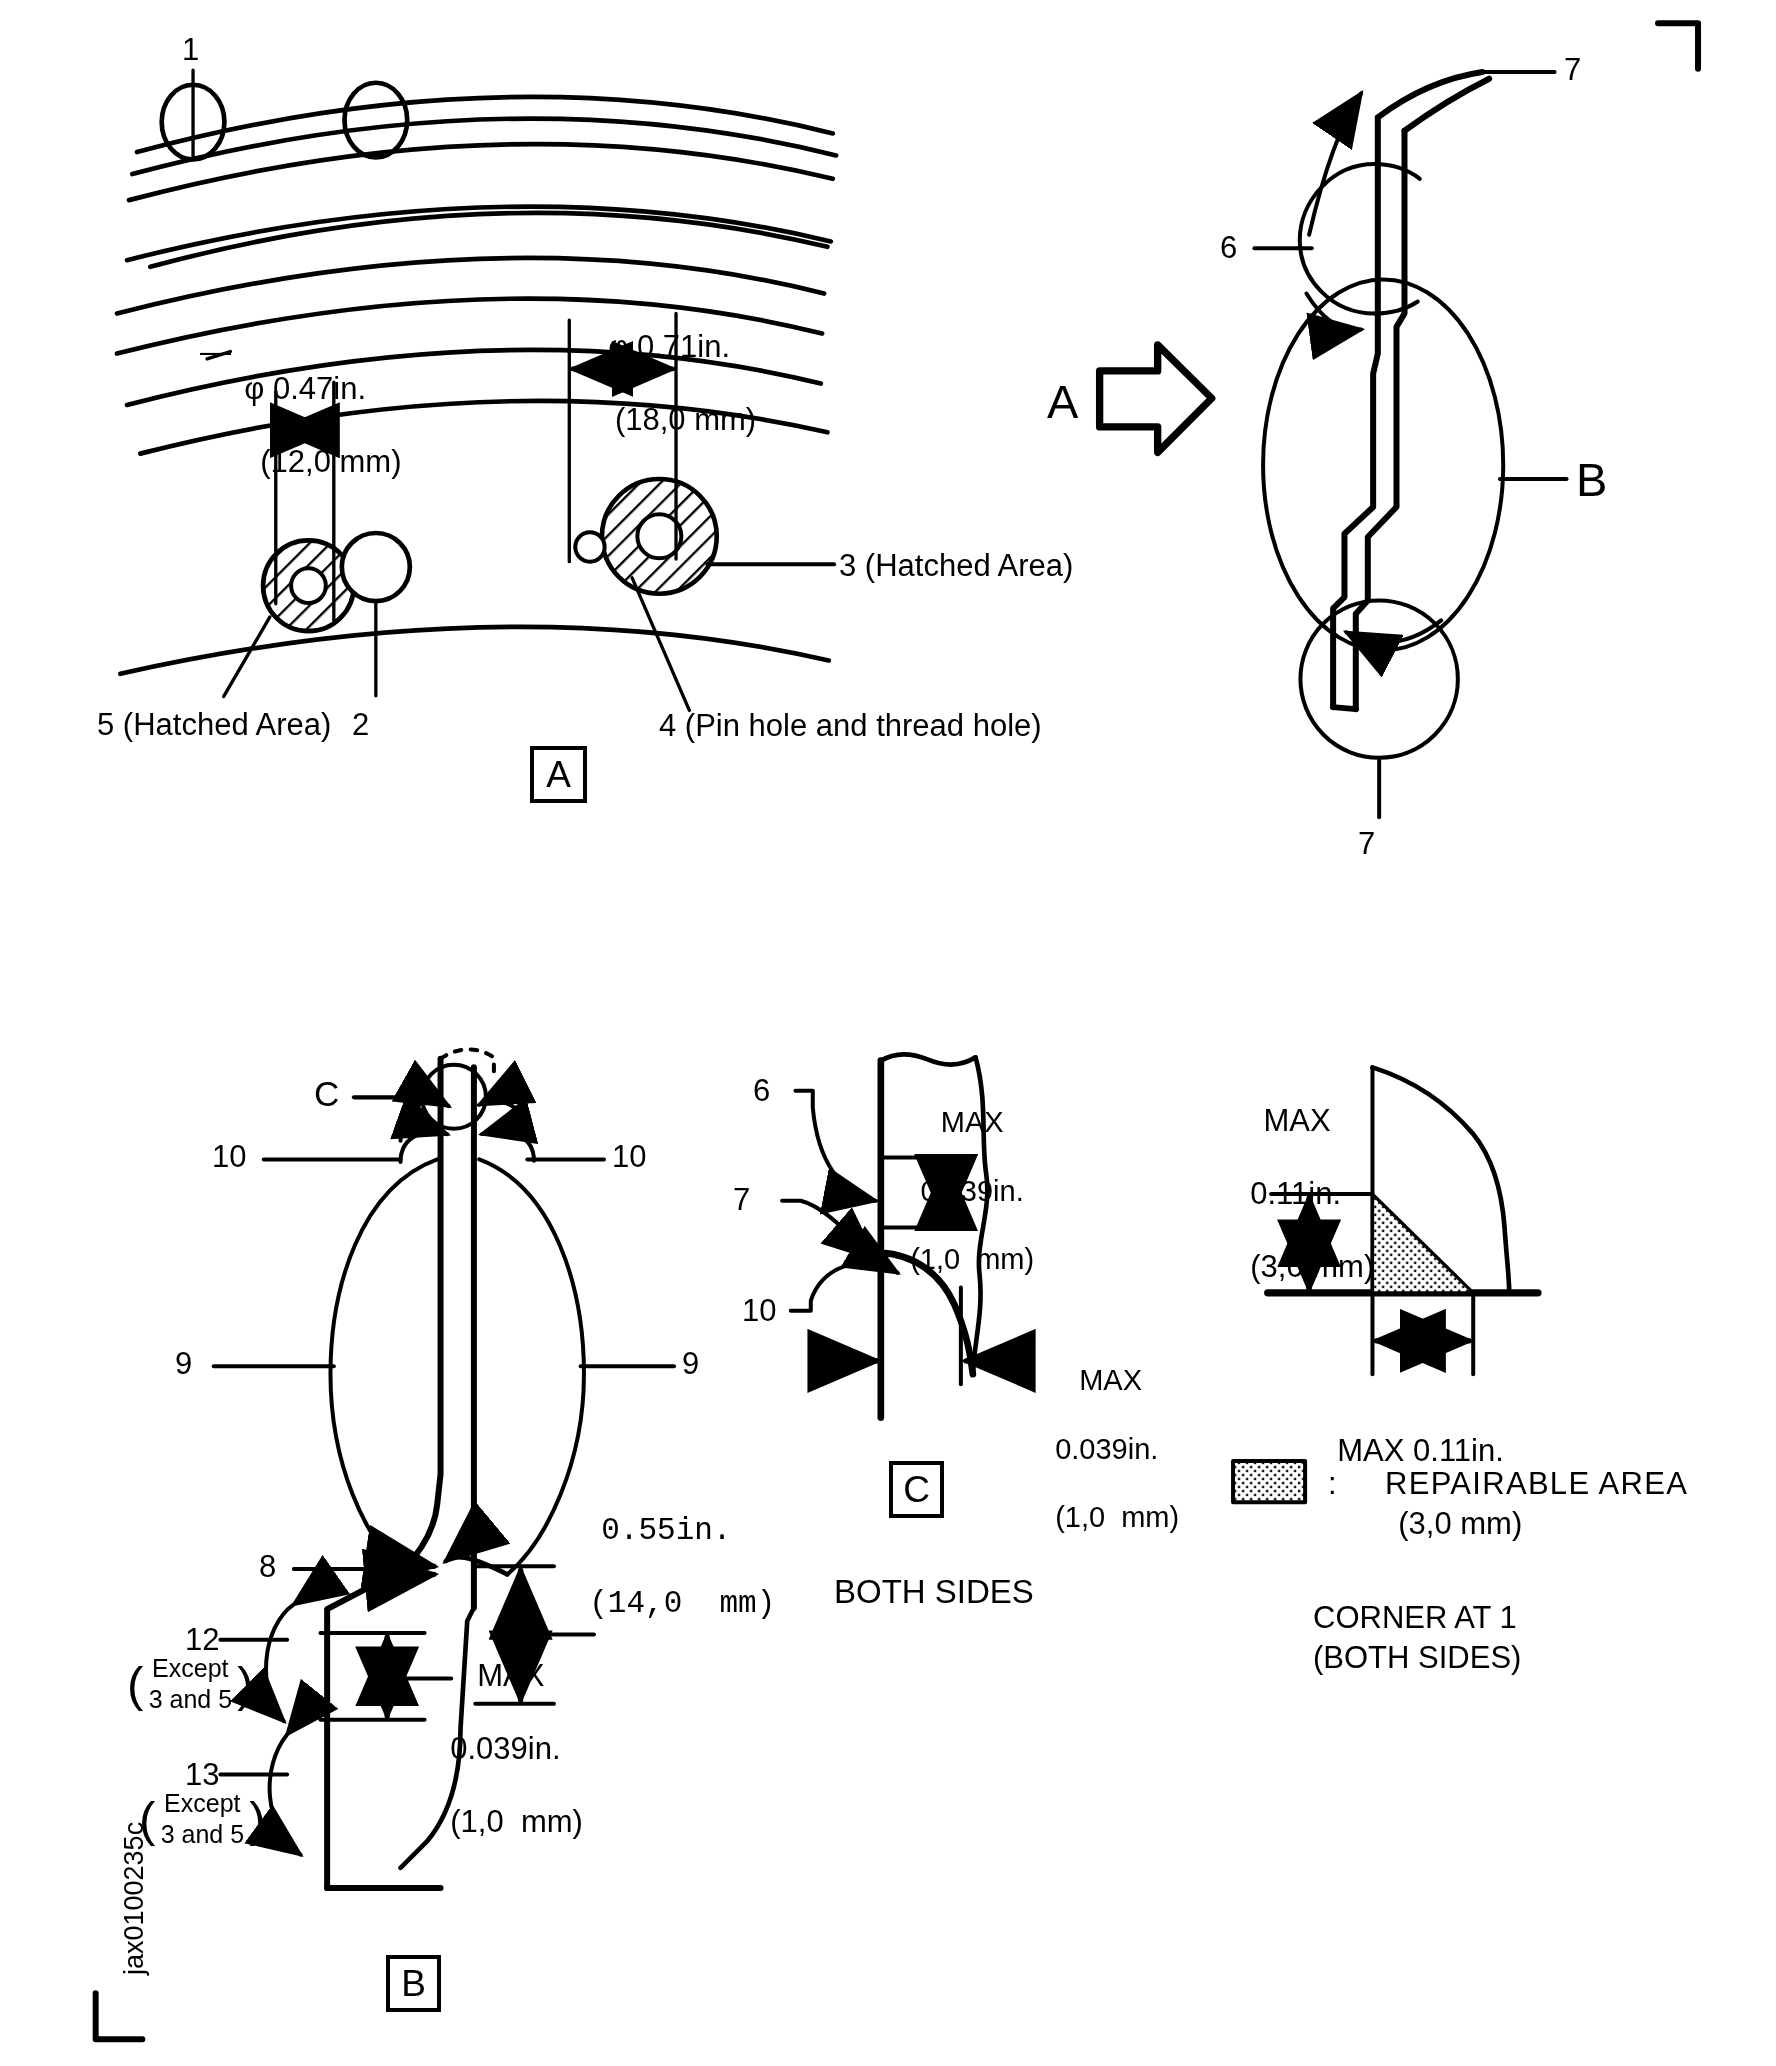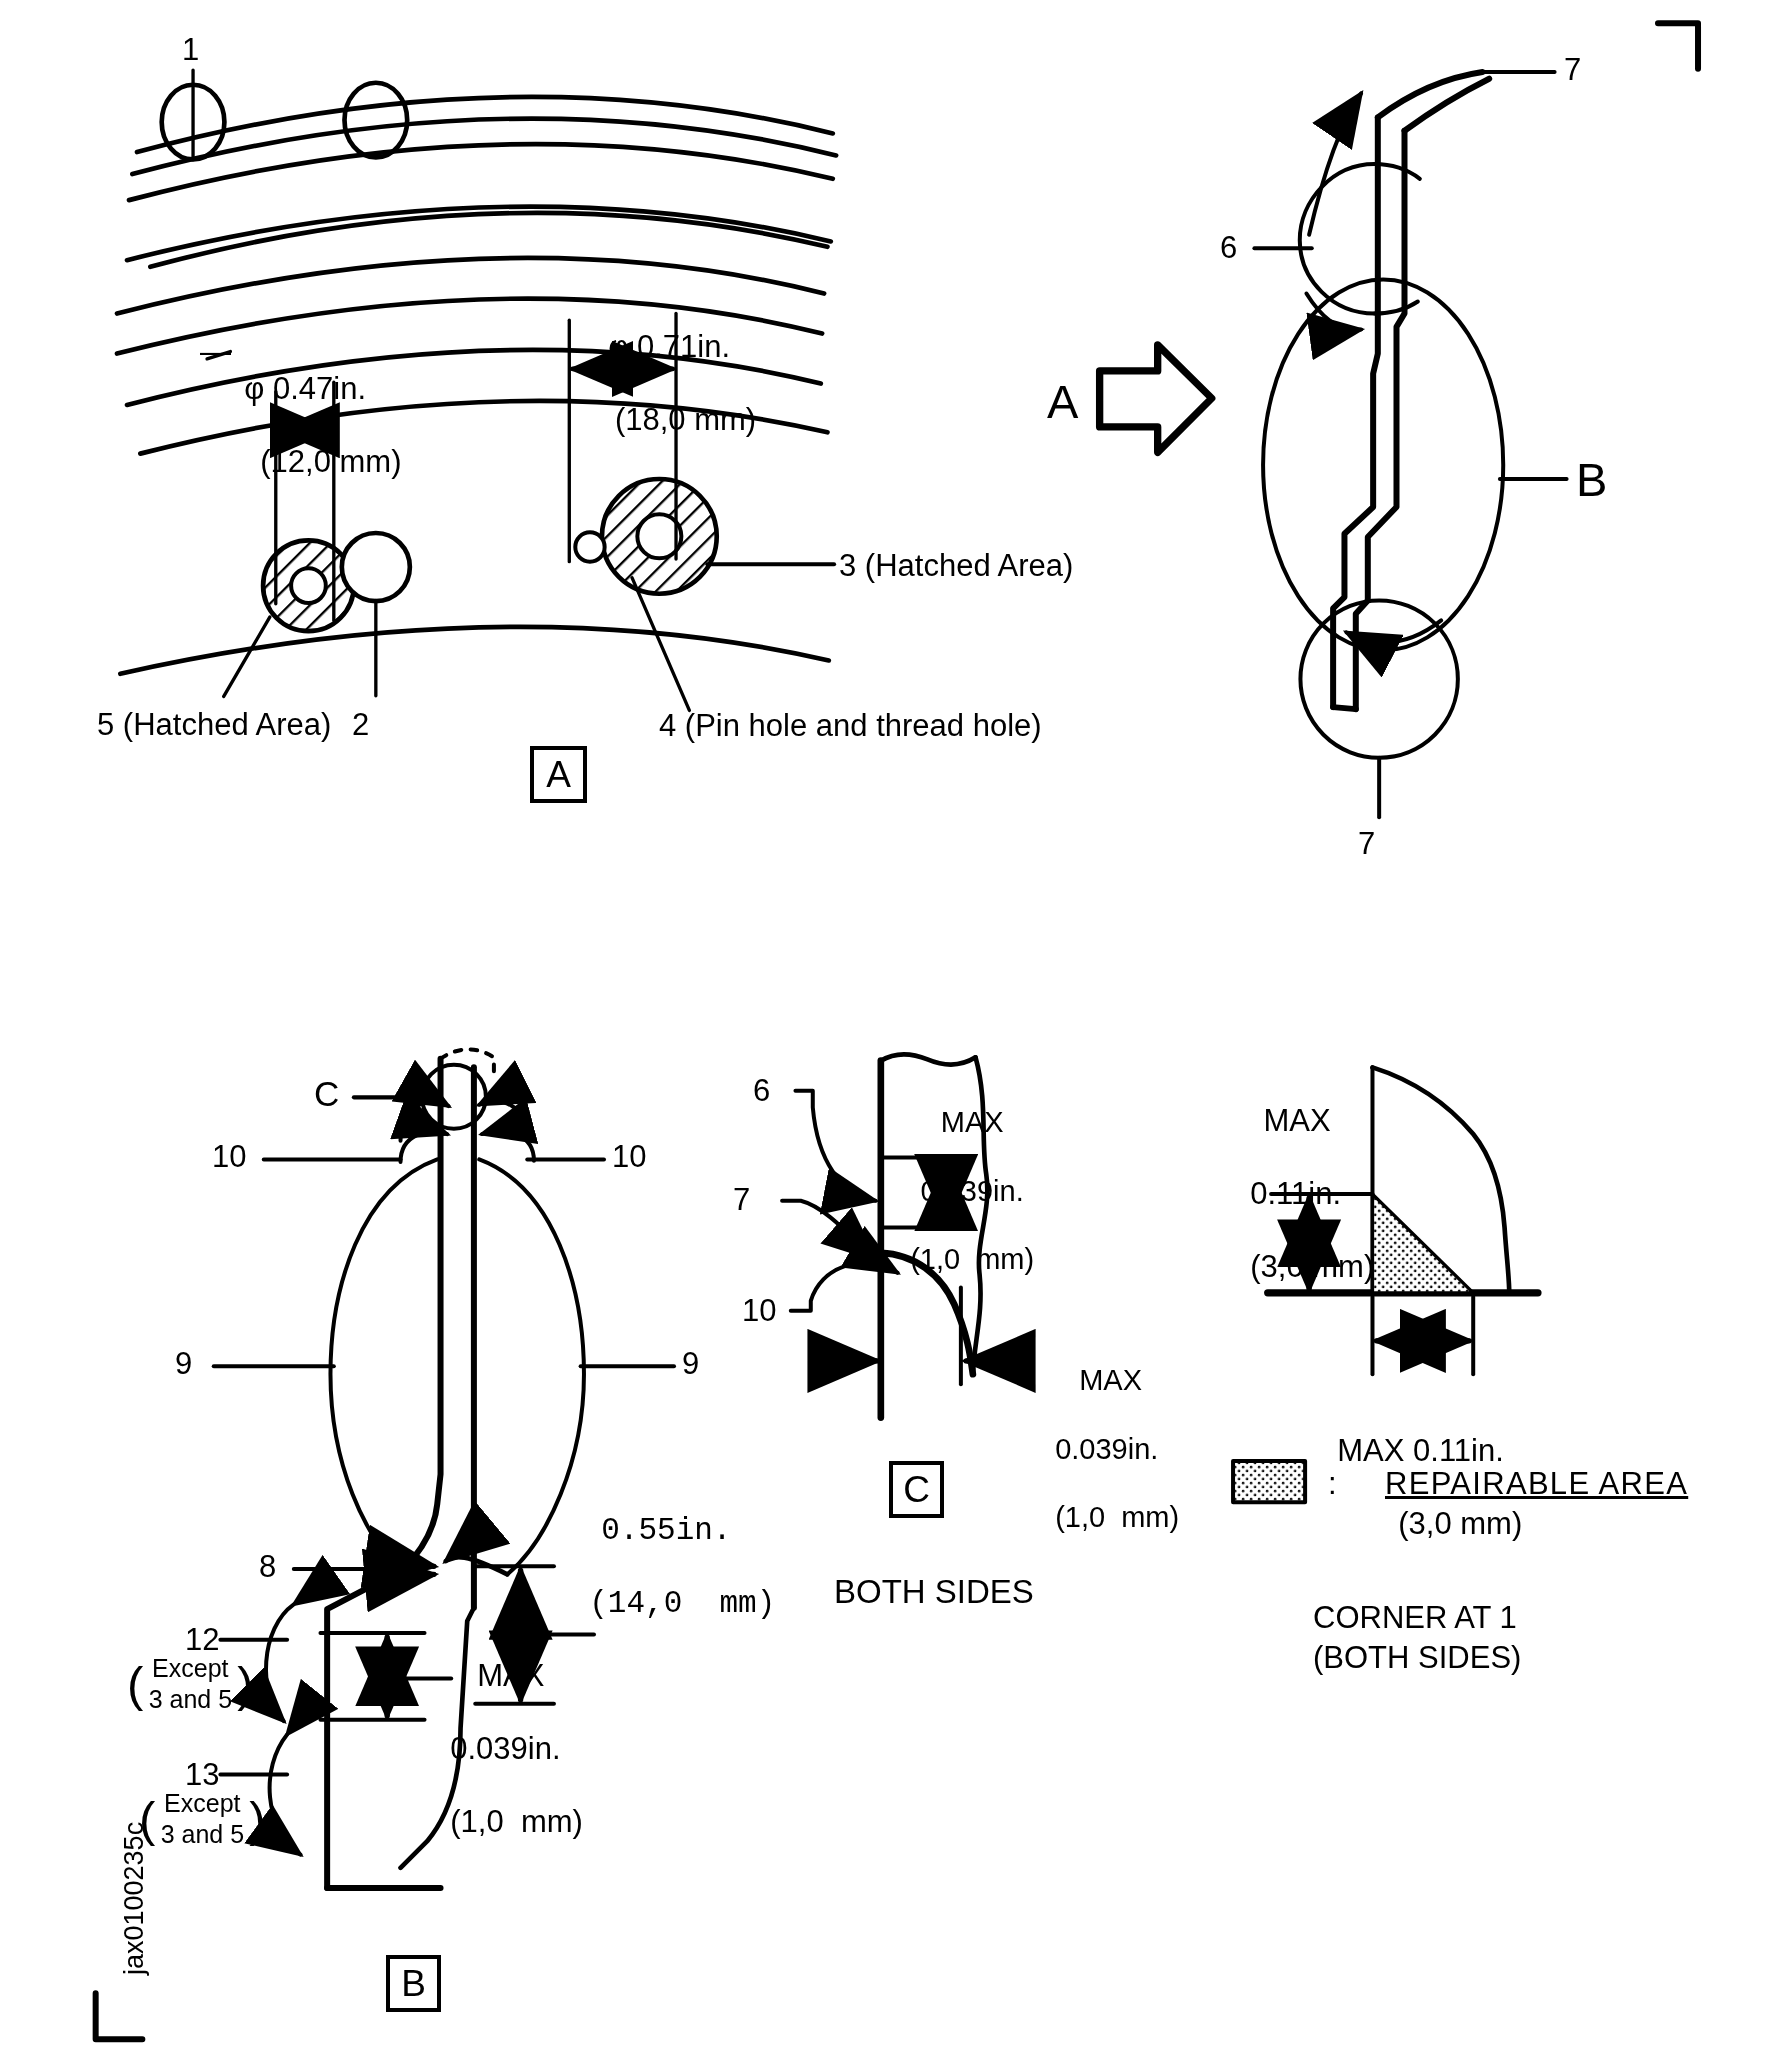--- a/index.html
+++ b/index.html
@@ -298,17 +298,17 @@
   <span>0.11in.</span><br>
   <span>(3,0 mm)</span>
 </div>
 
 <div class="lbl t46" style="left:1320px;top:1396px;">
   <span>MAX 0.11in.</span><br>
   <span style="margin-left:61px;display:inline-block;">(3,0 mm)</span>
 </div>
 
 <div class="lbl t46" style="left:1328px;top:1466px;">:</div>
-<div class="lbl t46" style="left:1385px;top:1466px;letter-spacing:1.3px;text-decoration:underline;">REPAIRABLE AREA</div>
+<div class="lbl t46" style="left:1385px;top:1466px;letter-spacing:1.3px;">REPAIRABLE AREA</div>
 
 <div class="lbl t46" style="left:1313px;top:1600px;">CORNER AT 1</div>
 <div class="lbl t46" style="left:1313px;top:1640px;">(BOTH SIDES)</div>
 
 
 </body></html>

